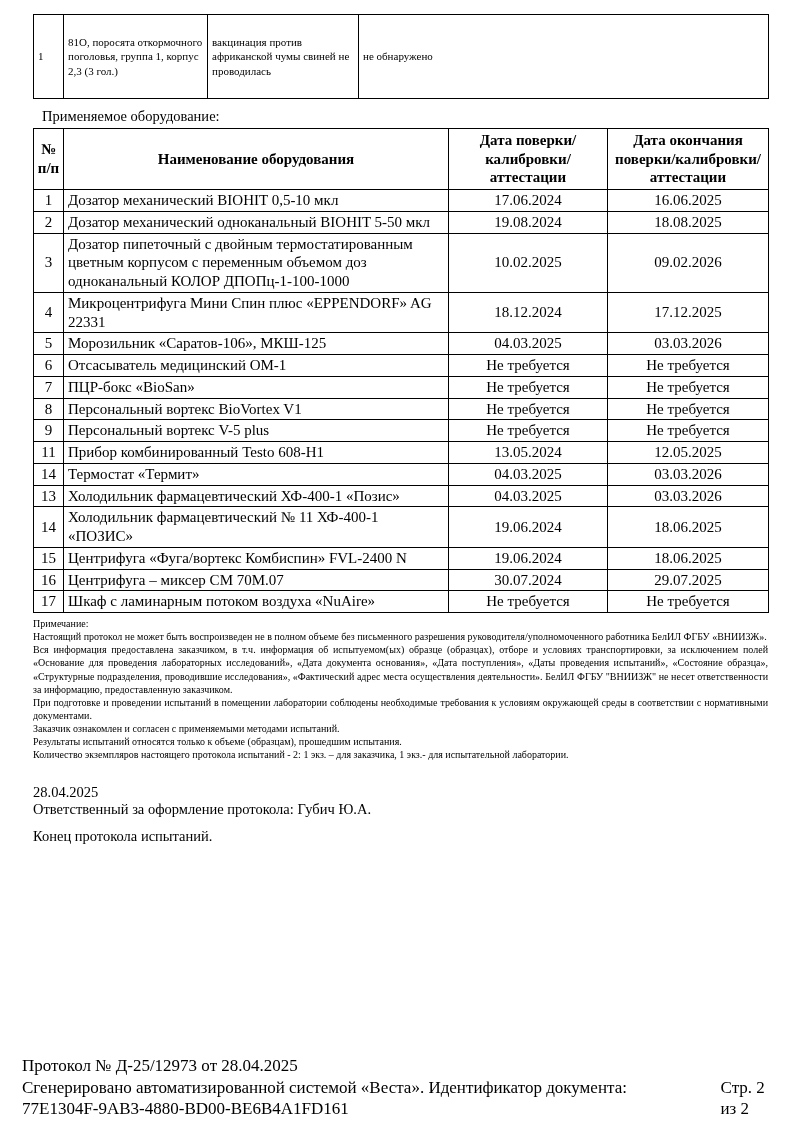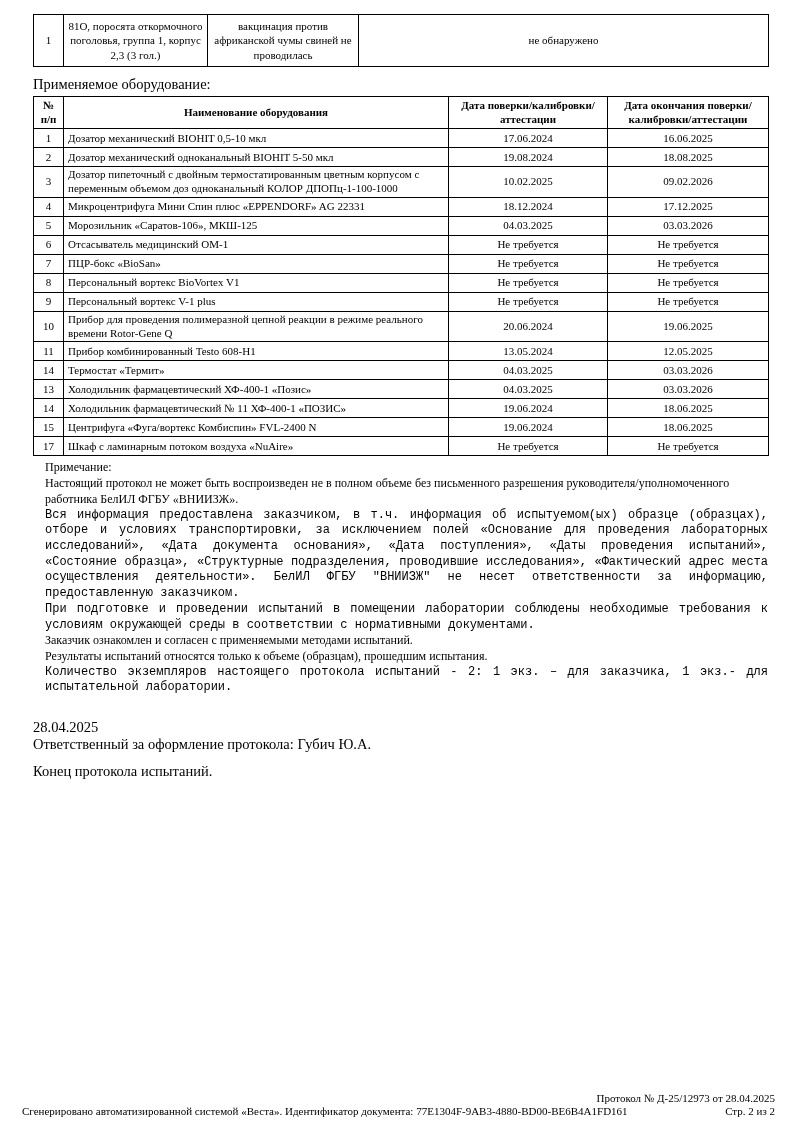--- a/index.html
+++ b/index.html
@@ -12,46 +12,46 @@
     font-family:"Liberation Serif","DejaVu Serif",serif;
     overflow:hidden;
   }
   .content{padding:14px 32px 0 33px;}
 
   table{border-collapse:collapse;table-layout:fixed;width:735px;}
   td,th{border:1px solid #000;vertical-align:middle;}
 
   
   .top-table{font-size:11px;line-height:1.3;}
-  .top-table td{text-align:center;padding:4px 4px;}
-
-  
-  .eq-heading{font-size:14.5px;margin:9px 0 3px 0;}
-
-  
-  .eq-table{font-size:11px;line-height:1.25;}
+  .top-table td{text-align:left;padding:20px 4px;}
+
+  
+  .eq-heading{font-size:14.5px;margin:9px 0 3px 9px;}
+
+  
+  .eq-table{font-size:15px;line-height:1.25;}
   .eq-table th{font-weight:bold;text-align:center;padding:2px 3px;}
   .eq-table td{padding:1px 4px;height:16px;}
   .eq-table td.c-num{text-align:center;}
   .eq-table td.c-name{text-align:left;}
   .eq-table td.c-date{text-align:center;}
 
   
-  .notes{font-size:12px;line-height:1.31;margin-top:4px;margin-left:12px;}
+  .notes{font-size:10px;line-height:1.31;margin-top:4px;}
   .notes p{margin:0;}
-  .notes p.justify{text-align:justify;font-family:Liberation Mono, monospace;}
+  .notes p.justify{text-align:justify;}
 
   
   .signoff{font-size:14.5px;margin-top:23px;display:flex;justify-content:space-between;flex-direction:column;}
   .end-line{font-size:14.5px;margin-top:10px;}
 
   
   .footer{
     position:absolute;left:22px;right:25px;bottom:13px;
-    font-size:11px;line-height:1.25;text-align:right;
+    font-size:17px;line-height:1.25;
   }
   .footer-row2{display:flex;justify-content:space-between;gap:37px;}
 </style>
 </head>
 <body>
 
 <div class="page">
   <div class="content">
 
     <table class="top-table">
@@ -135,29 +135,23 @@
             <td class="c-date">Не требуется</td>
           </tr>
           <tr>
             <td class="c-num">8</td>
             <td class="c-name">Персональный вортекс BioVortex V1</td>
             <td class="c-date">Не требуется</td>
             <td class="c-date">Не требуется</td>
           </tr>
           <tr>
             <td class="c-num">9</td>
-            <td class="c-name">Персональный вортекс V-1 plus</td>
-            <td class="c-date">Не требуется</td>
-            <td class="c-date">Не требуется</td>
-          </tr>
-          <tr>
-            <td class="c-num">10</td>
-            <td class="c-name">Прибор для проведения полимеразной цепной реакции в режиме реального времени Rotor-Gene Q</td>
-            <td class="c-date">20.06.2024</td>
-            <td class="c-date">19.06.2025</td>
+            <td class="c-name">Персональный вортекс V-5 plus</td>
+            <td class="c-date">Не требуется</td>
+            <td class="c-date">Не требуется</td>
           </tr>
           <tr>
             <td class="c-num">11</td>
             <td class="c-name">Прибор комбинированный Testo 608-H1</td>
             <td class="c-date">13.05.2024</td>
             <td class="c-date">12.05.2025</td>
           </tr>
           <tr>
             <td class="c-num">14</td>
             <td class="c-name">Термостат «Термит»</td>
@@ -174,20 +168,26 @@
             <td class="c-num">14</td>
             <td class="c-name">Холодильник фармацевтический № 11 ХФ-400-1 «ПОЗИС»</td>
             <td class="c-date">19.06.2024</td>
             <td class="c-date">18.06.2025</td>
           </tr>
           <tr>
             <td class="c-num">15</td>
             <td class="c-name">Центрифуга «Фуга/вортекс Комбиспин» FVL-2400 N</td>
             <td class="c-date">19.06.2024</td>
             <td class="c-date">18.06.2025</td>
+          </tr>
+          <tr>
+            <td class="c-num">16</td>
+            <td class="c-name">Центрифуга – миксер СМ 70М.07</td>
+            <td class="c-date">30.07.2024</td>
+            <td class="c-date">29.07.2025</td>
           </tr>
           <tr>
             <td class="c-num">17</td>
             <td class="c-name">Шкаф с ламинарным потоком воздуха «NuAire»</td>
             <td class="c-date">Не требуется</td>
             <td class="c-date">Не требуется</td>
           </tr>
         </tbody>
     </table>
 

